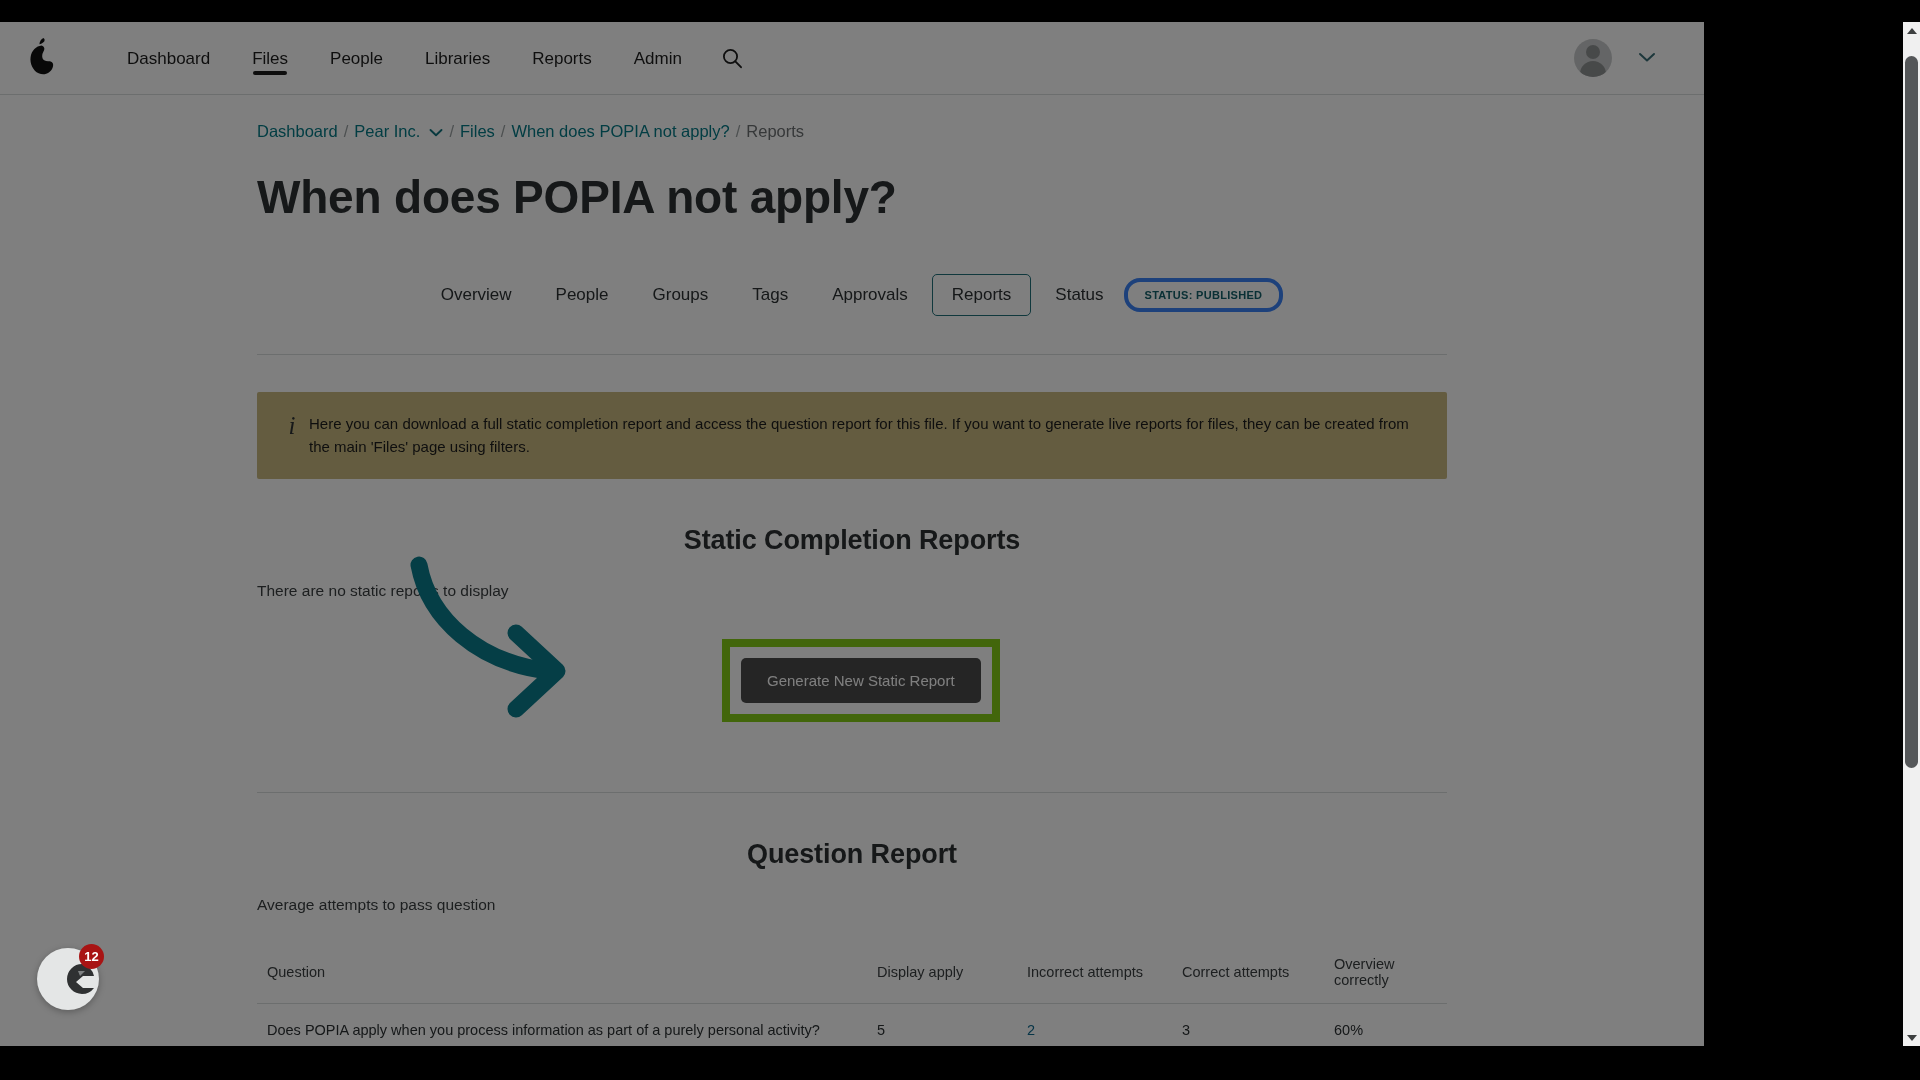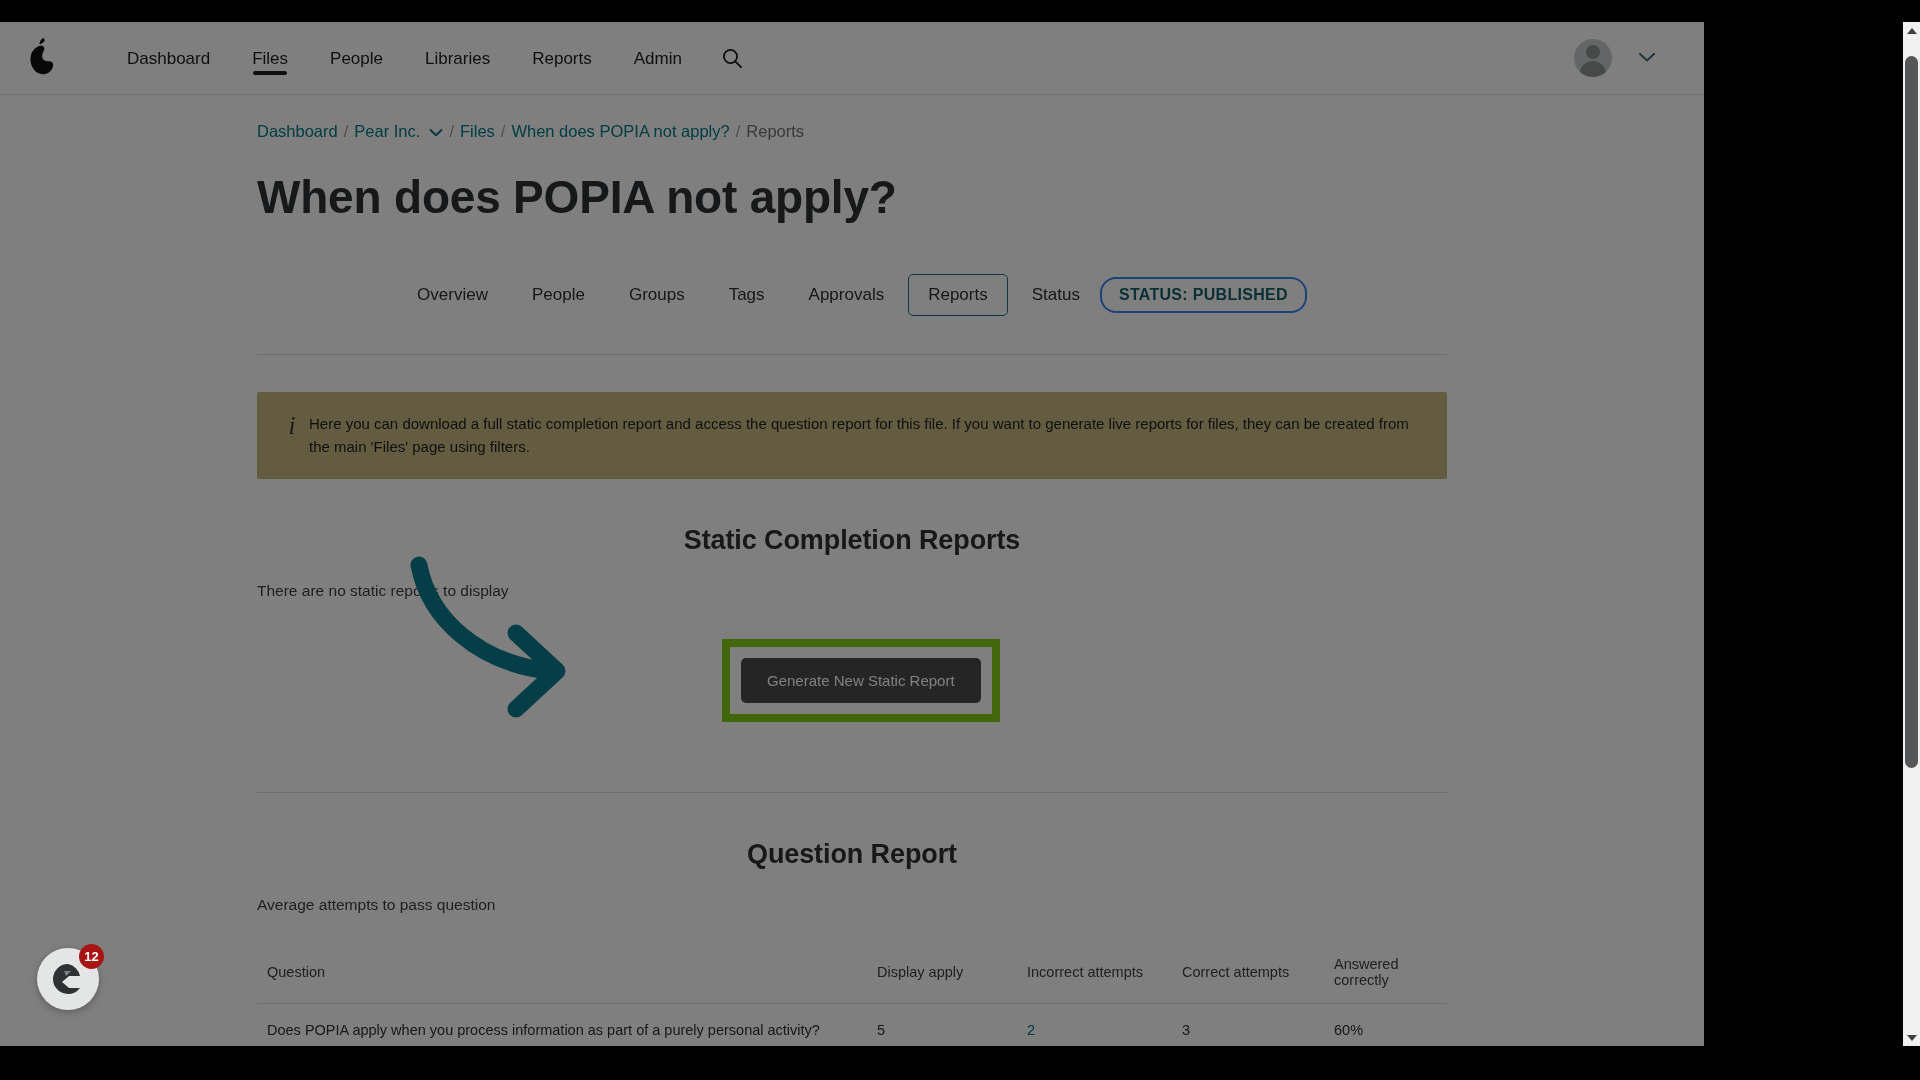--- a/index.html
+++ b/index.html
@@ -85,22 +85,22 @@
     margin-top: 50px; display:flex; align-items:center; justify-content: center;
   }
   #tabs { display: flex; align-items: center; gap: 4px; }
   .tab {
     font-size: 17px; color: #2c3133; padding: 10px 19px;
     border: 1px solid transparent; border-radius: 5px; cursor: pointer;
     white-space: nowrap;
   }
   .tab.selected { border-color: #21707a; }
   #status-badge {
-    border: 2px solid #3b82f6; color: #14616b;
-    font-size: 16px; font-weight: 700; letter-spacing: 0.3px;
+    border: 4px solid #3b82f6; color: #14616b;
+    font-size: 11px; font-weight: 700; letter-spacing: 0.3px;
     padding: 7px 17px; border-radius: 16px; white-space: nowrap;
     cursor: pointer;
   }
   #rule1 { border-top: 1px solid #d9dcdd; margin-top: 38px; }
   
   #infobanner {
     margin-top: 37px; background: #c9b981; color: #1d1d1d;
     display: flex; gap: 0; padding: 20px 26px 20px 18px; border-radius: 2px;
   }
   #infobanner .ibicon {
@@ -145,21 +145,21 @@
   table#qtable td.link { color: #0f6a8f; cursor: pointer; }
   th.c-q { width: 610px; }
   th.c-dc { width: 150px; }
   th.c-ia { width: 155px; }
   th.c-ca { width: 152px; }
   
   #chat {
     position: absolute; left: 37px; bottom: 36px; z-index: 70;
     width: 62px; height: 62px; border-radius: 50%;
     background: #e4e6e6; box-shadow: 0 2px 7px rgba(0,0,0,0.28);
-    display:flex; align-items:center; justify-content:center; cursor: pointer;
+    display:flex; align-items:center; justify-content:flex-end; cursor: pointer;
   }
   #chat-badge {
     position: absolute; right: -5px; top: -4px;
     min-width: 25px; height: 25px; border-radius: 13px; background: #a81414;
     color: #fff; font-size: 13px; font-weight: 700;
     display:flex; align-items:center; justify-content:center; padding: 0 5px;
   }
   
   #scrollbar {
     position: absolute; right: 0; top: 22px; width: 17px; height: 1024px;
@@ -282,21 +282,21 @@
       <h2 class="section-title">Question Report</h2>
       <p class="section-note">Average attempts to pass question</p>
 
       <table id="qtable">
         <thead>
           <tr>
             <th class="c-q">Question</th>
             <th class="c-dc">Display apply</th>
             <th class="c-ia">Incorrect attempts</th>
             <th class="c-ca">Correct attempts</th>
-            <th>Answered correctly</th>
+            <th>Overview correctly</th>
           </tr>
         </thead>
         <tbody>
           <tr>
             <td>Does POPIA apply when you process information as part of a purely personal activity?</td>
             <td>5</td>
             <td class="link">2</td>
             <td>3</td>
             <td>60%</td>
           </tr>

